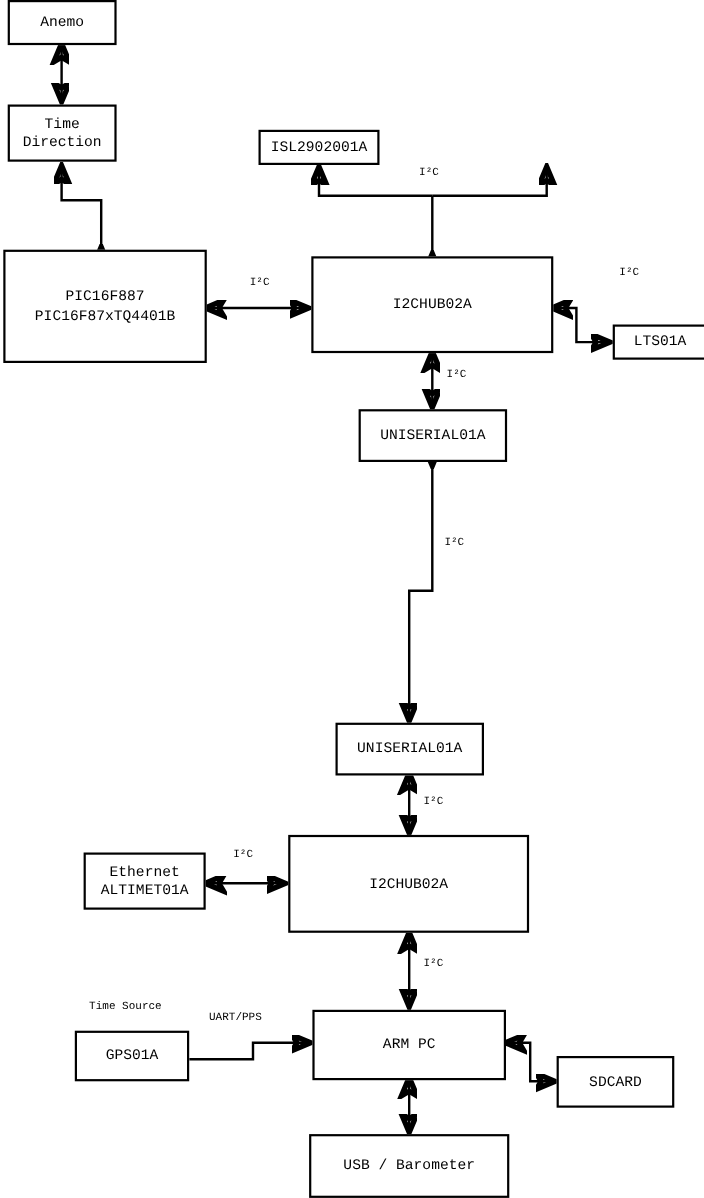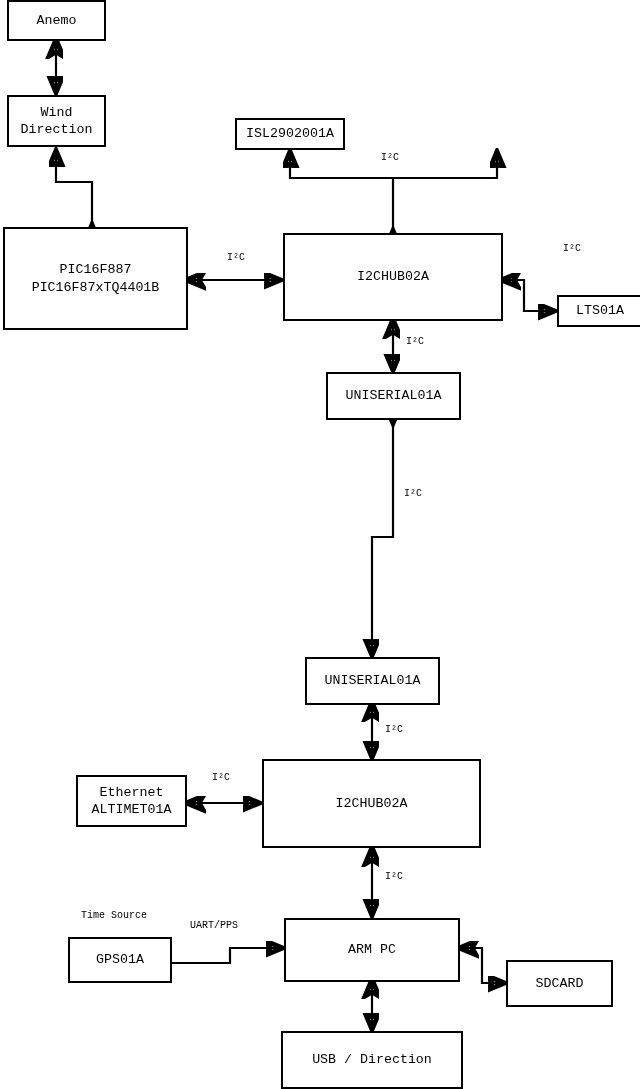--- a/index.html
+++ b/index.html
@@ -93,21 +93,21 @@
 
     <path d="M 172,963 L 230,963 L 230,948 L 282,948" marker-end="url(#ah)"></path>
 
     <path d="M 463,948 L 482,948 L 482,983 L 504,983" marker-start="url(#ahs)" marker-end="url(#ah)"></path>
 
     <line x1="372" y1="983" x2="372" y2="1029" marker-start="url(#ahs)" marker-end="url(#ah)"></line>
   </svg>
 
   <div class="node" style="left:7px; top:0px; width:99px; height:41px;">Anemo</div>
 
-  <div class="node" style="left:7px; top:95px; width:99px; height:52px;">Wind
+  <div class="node" style="left:7px; top:95px; width:99px; height:52px;">Time
 Direction</div>
 
   <div class="node" style="left:3px; top:227px; width:185px; height:103px;">PIC16F887
 PIC16F87xTQ4401B</div>
 
   <div class="node" style="left:235px; top:118px; width:110px; height:32px;">ISL2902001A</div>
 
 
   <div class="node" style="left:283px; top:233px; width:220px; height:88px;">I2CHUB02A</div>
 
@@ -121,21 +121,21 @@
 ALTIMET01A</div>
 
   <div class="node" style="left:262px; top:759px; width:219px; height:89px;">I2CHUB02A</div>
 
   <div class="node" style="left:68px; top:937px; width:104px; height:46px;">GPS01A</div>
 
   <div class="node" style="left:284px; top:918px; width:176px; height:64px;">ARM PC</div>
 
   <div class="node" style="left:506px; top:960px; width:107px; height:47px;">SDCARD</div>
 
-  <div class="node" style="left:281px; top:1031px; width:182px; height:58px;">USB / Direction</div>
+  <div class="node" style="left:281px; top:1031px; width:182px; height:58px;">USB / Barometer</div>
 
   <div class="label" style="left:381px; top:152px;">I²C</div>
 
   <div class="label" style="left:227px; top:252px;">I²C</div>
 
   <div class="label" style="left:563px; top:243px;">I²C</div>
 
   <div class="label" style="left:406px; top:336px;">I²C</div>
 
   <div class="label" style="left:404px; top:488px;">I²C</div>

